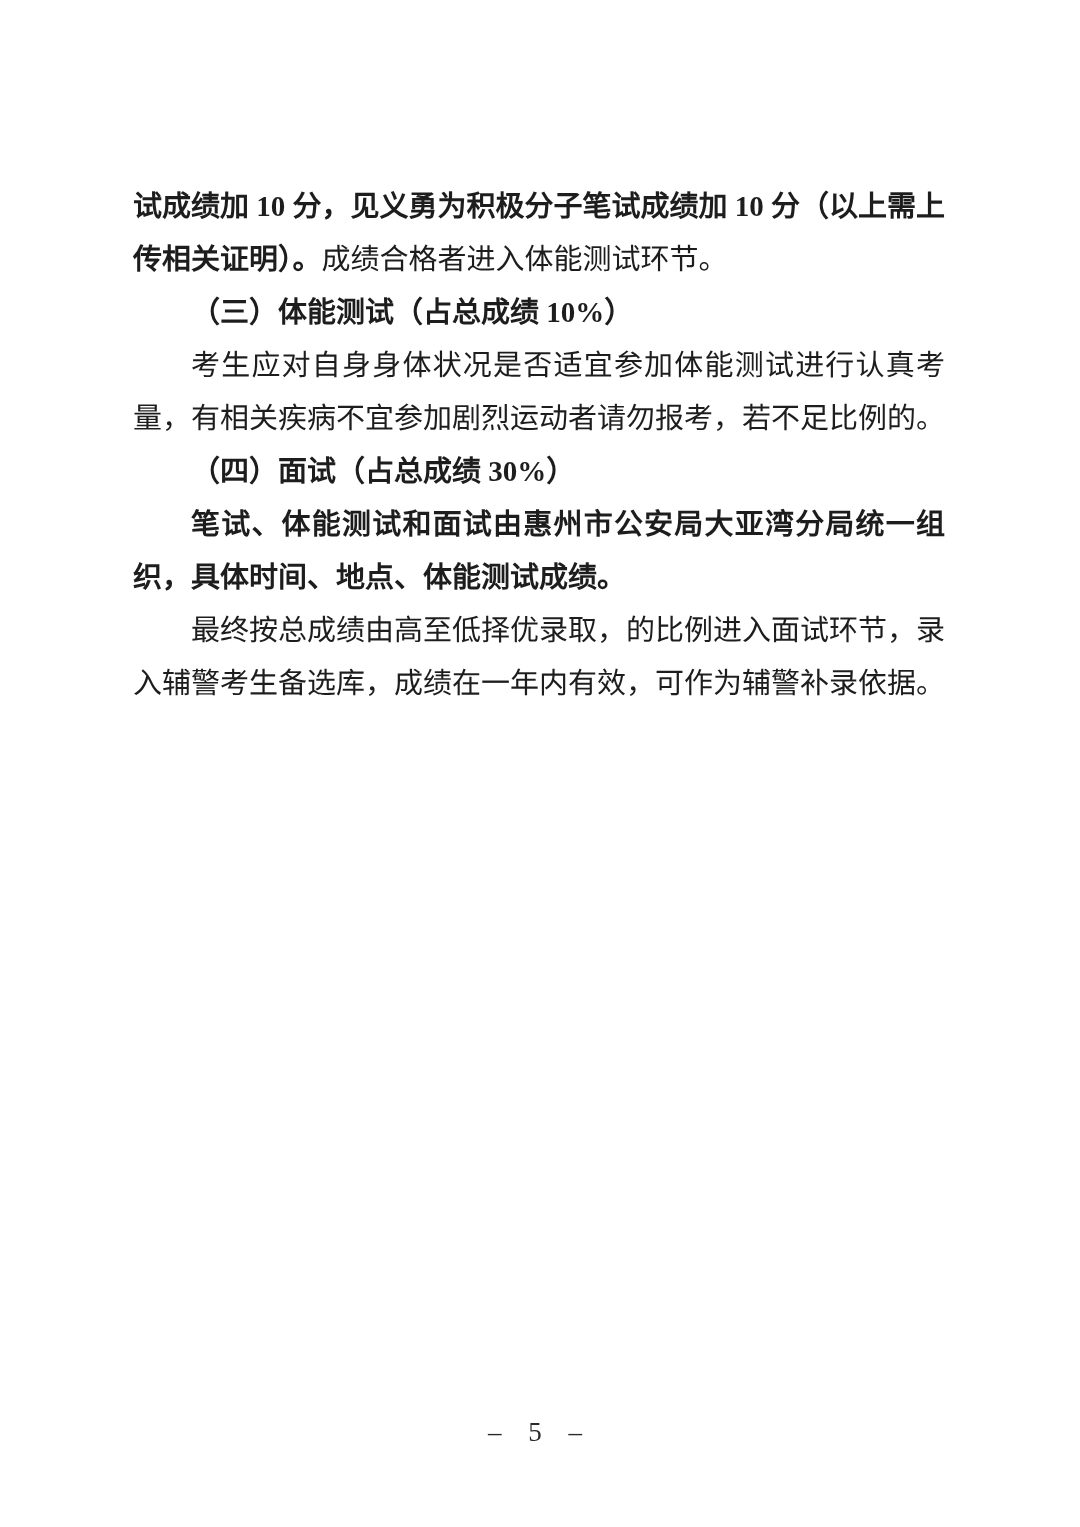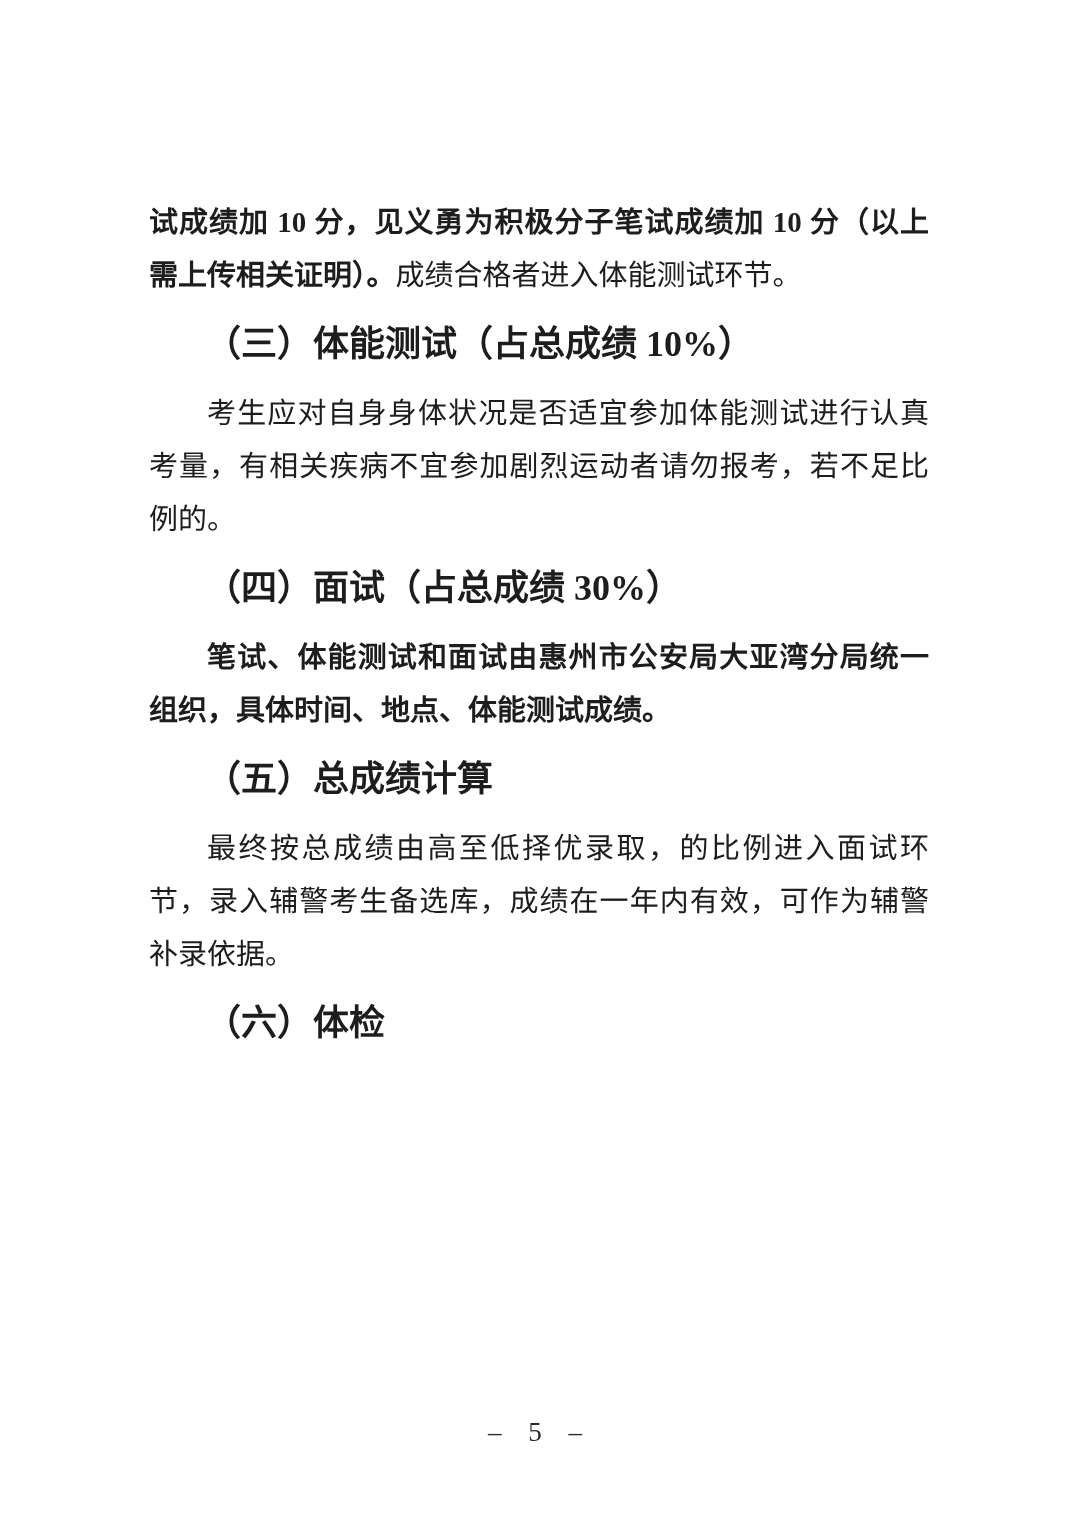--- a/index.html
+++ b/index.html
@@ -24,40 +24,40 @@
     position: absolute;
     left: 133px;
     top: 180px;
     width: 812px;
     font-size: 29px;
     line-height: 53px;
     text-align: justify;
     text-justify: inter-character;
   }
   .para {
-    margin: 16px;
+    margin: 0;
     padding: 0;
     font-weight: 400;
   }
   .para.indent {
     text-indent: 2em;
   }
   .para.bold {
     font-weight: 700;
   }
   .bold-run {
     font-weight: 700;
   }
   .normal-run {
     font-weight: 400;
   }
   .heading {
     margin: 0;
     padding: 0;
-    font-size: 36px;
+    font-size: 29px;
     line-height: 53px;
     font-weight: 700;
     text-indent: 2em;
   }
   .page-footer {
     position: absolute;
     left: 0;
     top: 1412px;
     width: 100%;
     text-align: center;
@@ -80,24 +80,22 @@
     <h3 class="heading">（三）体能测试（占总成绩 10%）</h3>
 
 
     <p class="para indent">考生应对自身身体状况是否适宜参加体能测试进行认真考量，有相关疾病不宜参加剧烈运动者请勿报考，若不足比例的。</p>
 
     <h3 class="heading">（四）面试（占总成绩 30%）</h3>
 
 
     <p class="para indent bold">笔试、体能测试和面试由惠州市公安局大亚湾分局统一组织，具体时间、地点、体能测试成绩。</p>
 
-    <h3 class="heading">（五）总成绩计算</h3>
 
 
     <p class="para indent">最终按总成绩由高至低择优录取，的比例进入面试环节，录入辅警考生备选库，成绩在一年内有效，可作为辅警补录依据。</p>
 
-    <h3 class="heading">（六）体检</h3>
 
   </article>
 
   <footer class="page-footer">– 5 –</footer>
 
 </main>
 
 </body></html>

